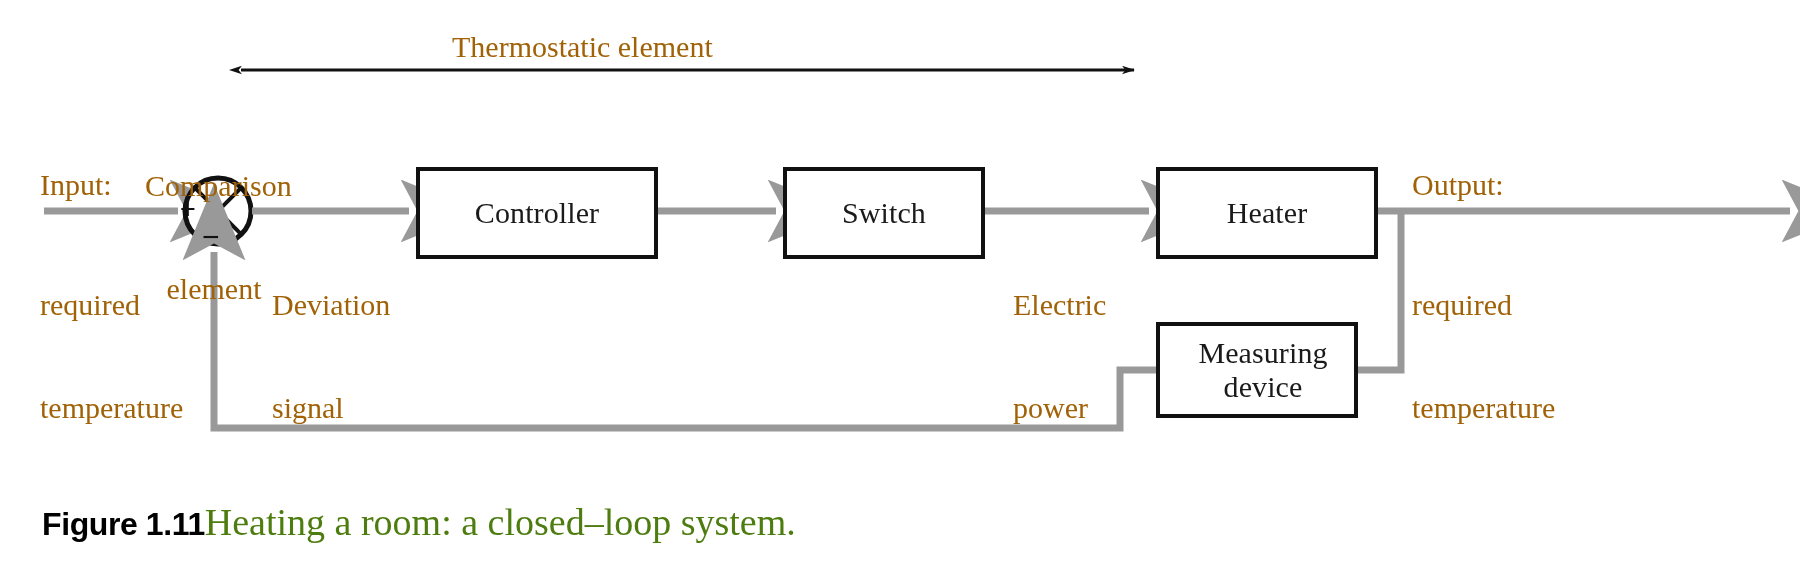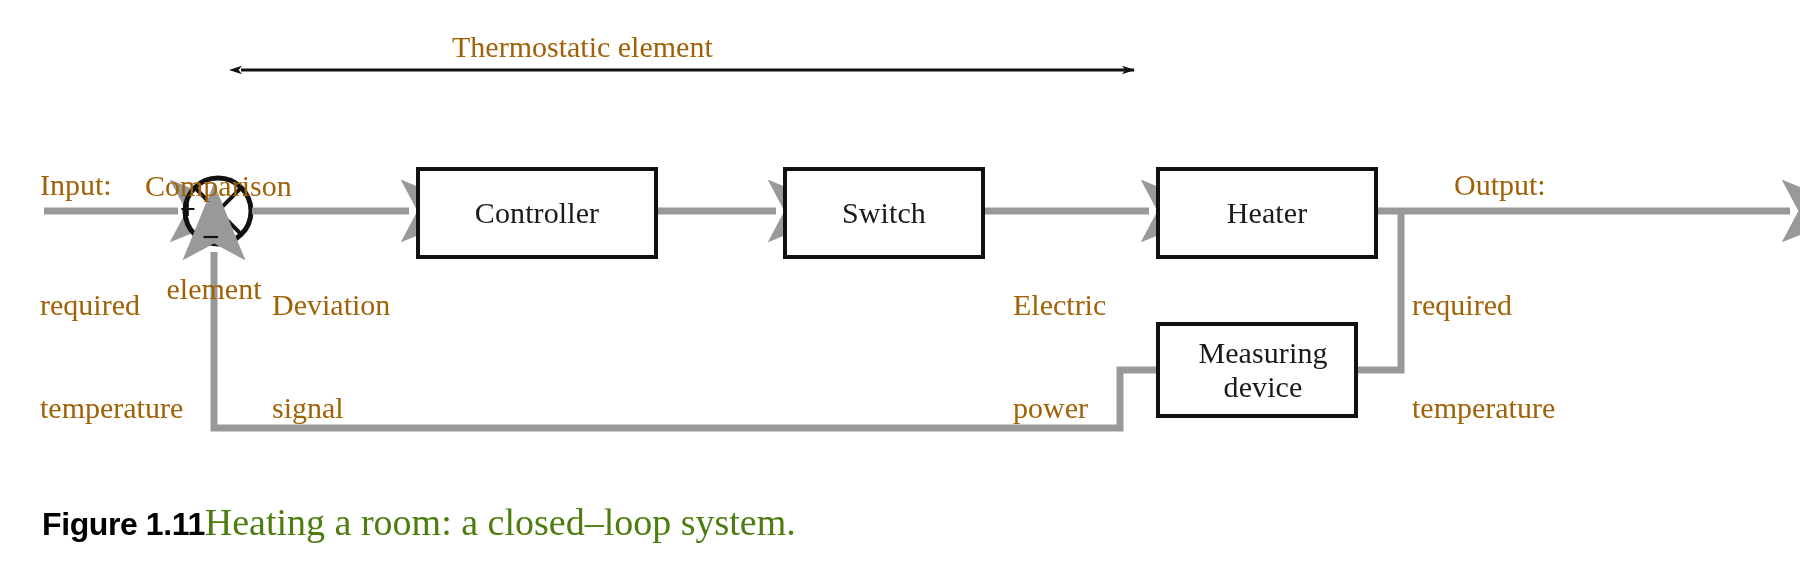--- a/index.html
+++ b/index.html
@@ -58,21 +58,21 @@
     white-space: pre;
   }
   .label.center { text-align: center; }
 
   #label-thermostatic { left: 452px; top: 30px; }
   #label-comparison   { left: 145px; top: 101px; text-align: center; width: 138px; }
   #label-input        { left: 40px;  top: 168px; text-align: right; }
   #label-input-sub    { left: 40px;  top: 220px; }
   #label-deviation    { left: 272px; top: 220px; text-align: left; }
   #label-electric     { left: 1013px; top: 220px; }
-  #label-output       { left: 1412px; top: 168px; margin-left: 42px; }
+  #label-output       { left: 1412px; top: 168px; }
   #label-output-sub   { left: 1412px; top: 220px; }
   #label-feedback     { left: 522px; top: 385px; }
 
   
   .sum-sign {
     position: absolute;
     font-family: "Liberation Sans", "DejaVu Sans", sans-serif;
     font-size: 27px;
     color: #111111;
     line-height: 1;

